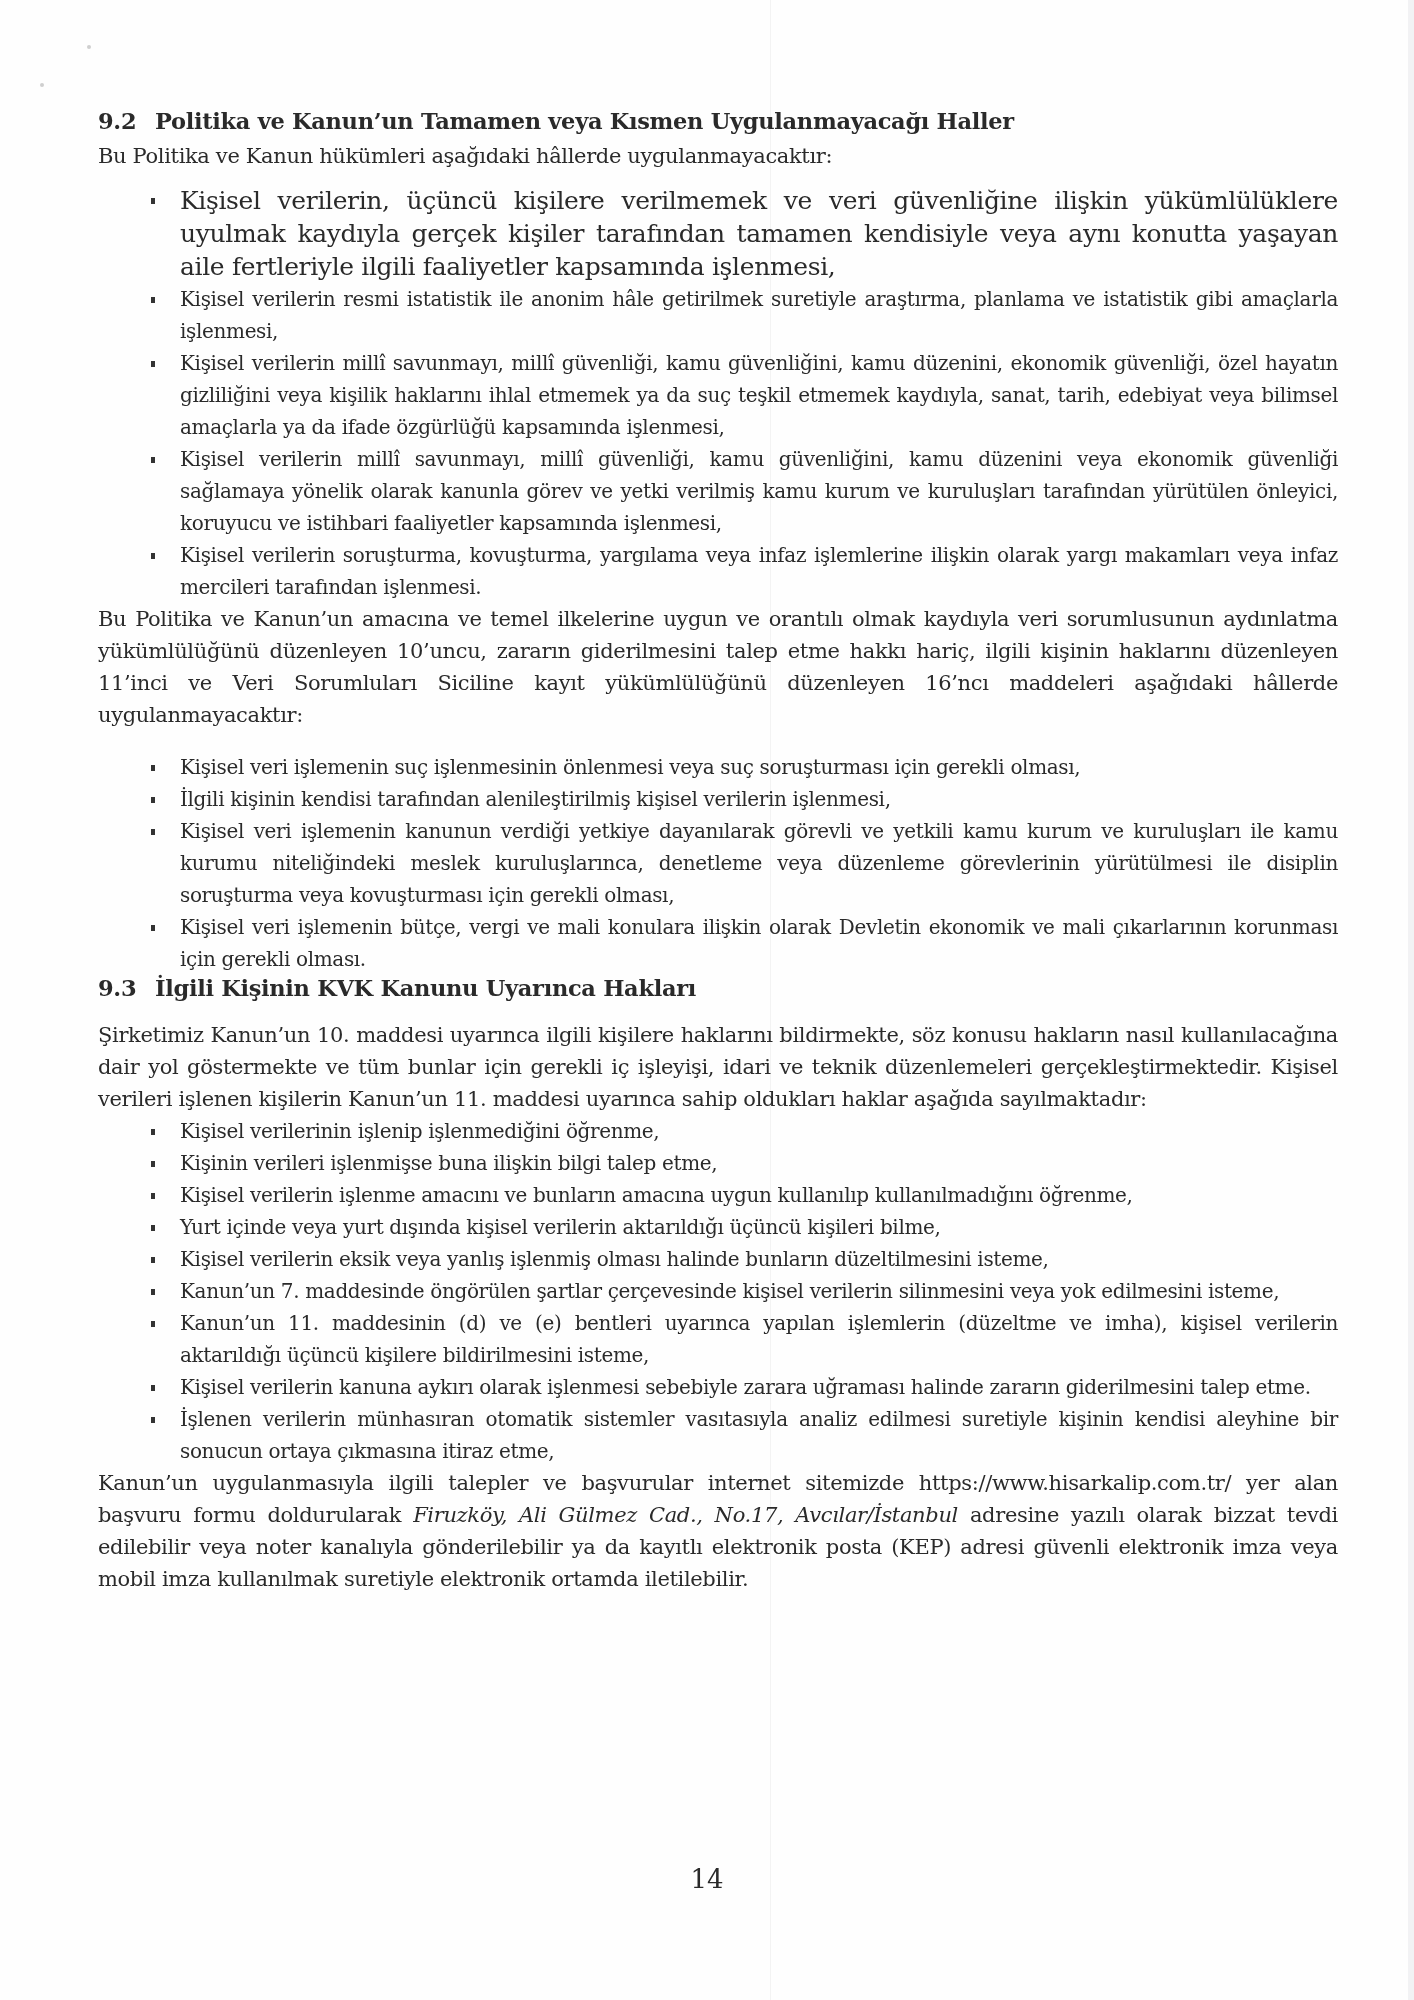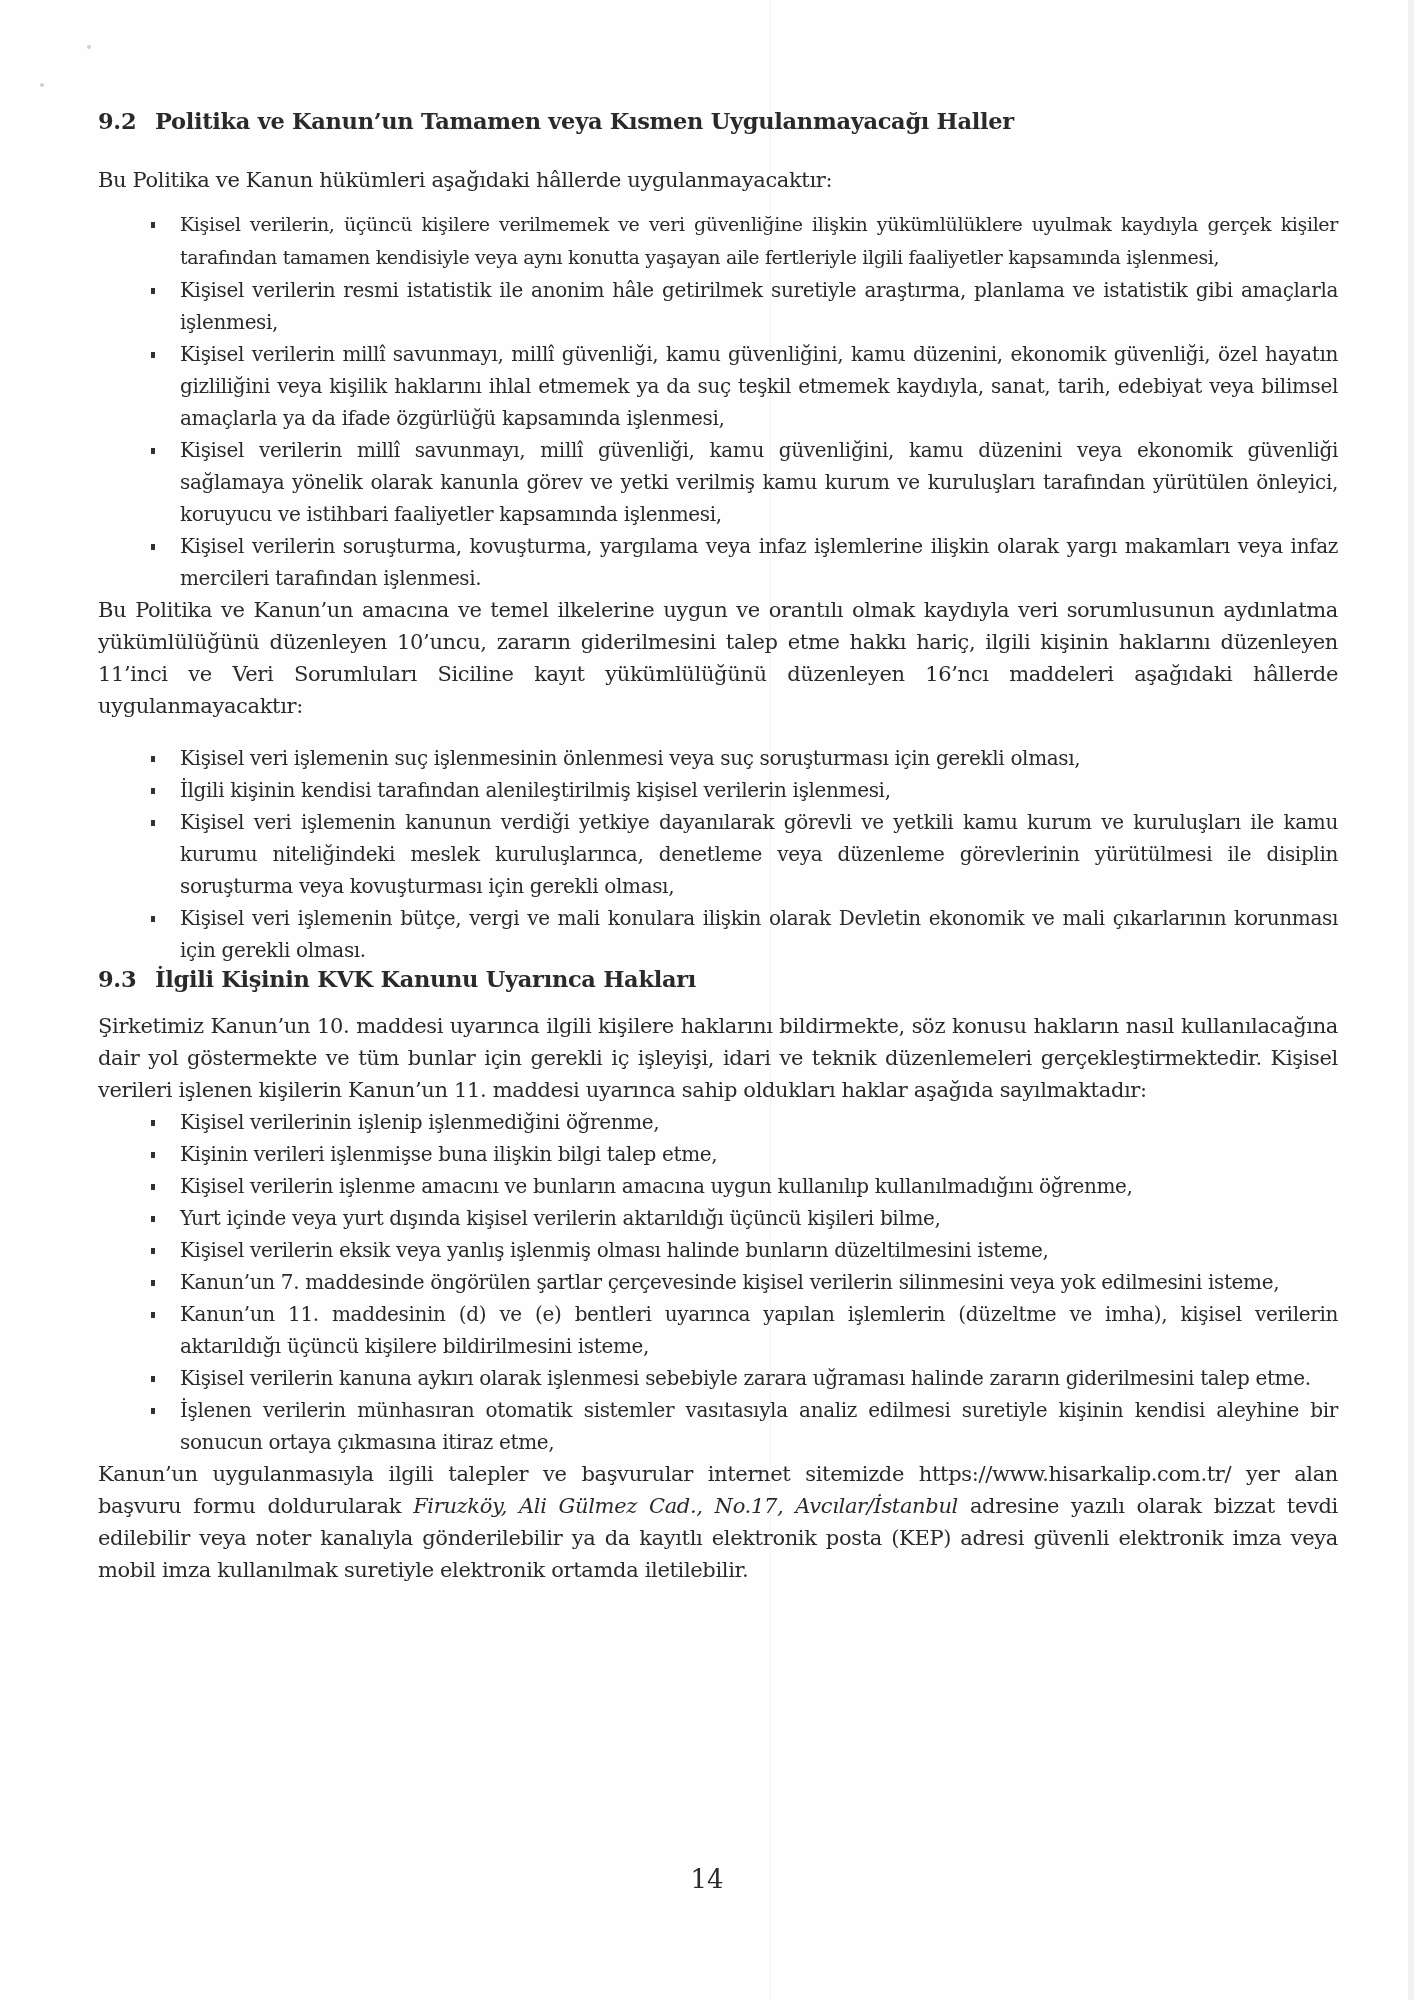--- a/index.html
+++ b/index.html
@@ -13,30 +13,30 @@
   .crease { position: absolute; left: 770px; top: 0; width: 1px; height: 2000px; background: #f3f3f3; }
   .content { position: absolute; left: 98px; top: 108px; width: 1240px; }
   .heading {
     display: flex; font-weight: bold; font-size: 22.5px; letter-spacing: -0.3px; margin: 0;
   }
   .heading .num { width: 57px; flex: none; }
   .para {
     font-size: 21px; line-height: 32px; margin: 0; letter-spacing: -0.35px;
     text-align: justify;
   }
-  .intro { margin-top: 30px; margin-bottom: 12px; }
+  .intro { margin-top: 6px; margin-bottom: 12px; }
   ul.bullets { list-style: none; margin: 0; padding: 0; }
   ul.bullets li {
     position: relative; padding-left: 82px; font-size: 20px; line-height: 32px;
     text-align: justify; letter-spacing: -0.35px;
   }
   ul.bullets li .dot {
     position: absolute; left: 53px; top: 14px; width: 4px; height: 6px; background: #333;
   }
-  ul.bullets li.big { font-size: 19px; line-height: 33px; }
+  ul.bullets li.big { font-size: 25px; line-height: 33px; }
   .sec1-list { margin-bottom: 22px; }
   .block-para { margin-bottom: 20px; }
   .sec2-list { margin-bottom: 22px; }
   .sec3-head { margin-bottom: 18px; }
   .sec3-list { margin-top: 16px; margin-bottom: 20px; }
   .sec3-list li { line-height: 33px; }
   em.addr { font-style: italic; margin-top: 48px; }
   .page-number {
     position: absolute; left: 0; width: 1414px; top: 1864px; text-align: center;
     font-size: 26px;

